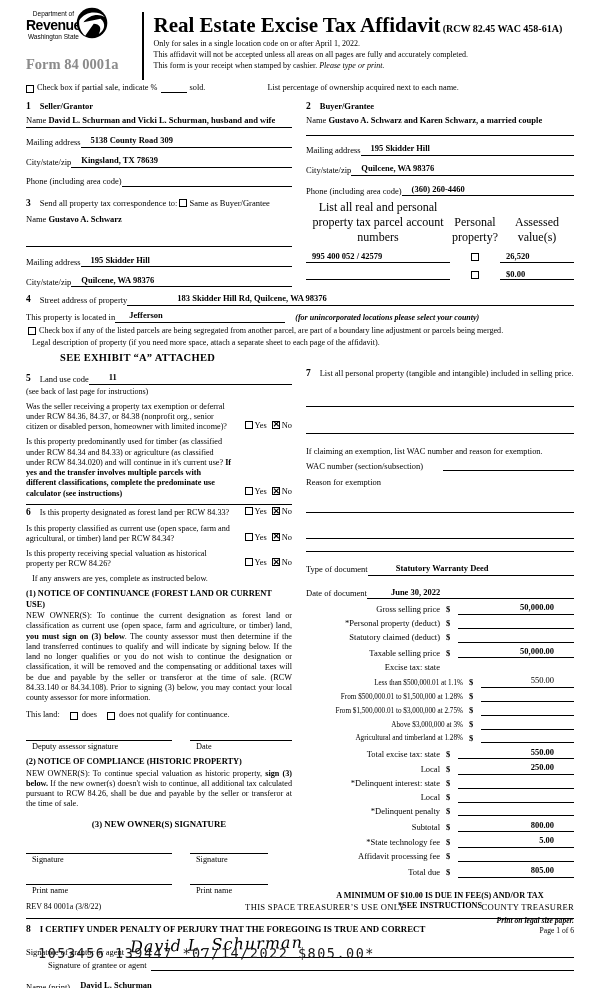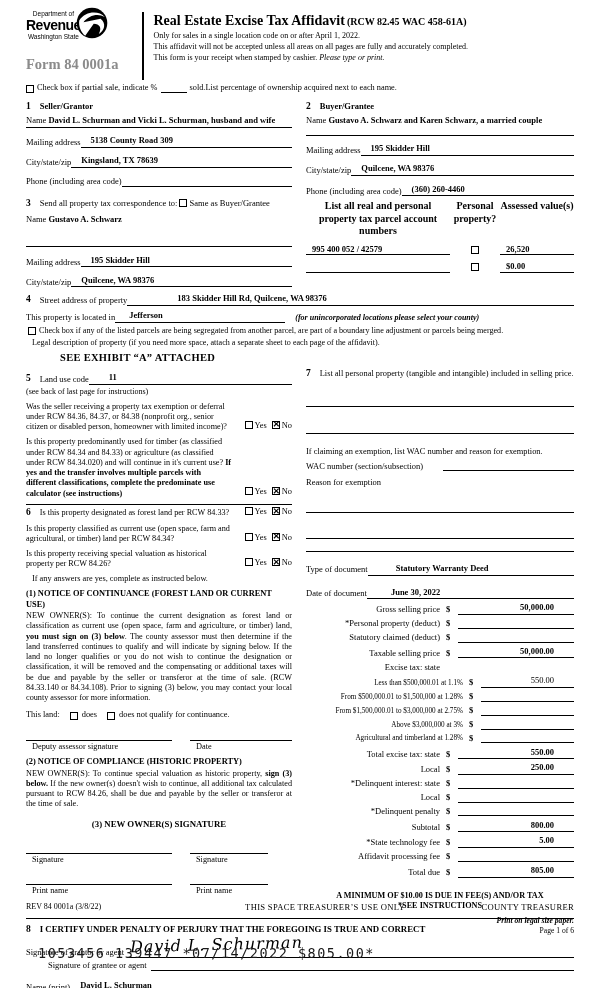--- a/index.html
+++ b/index.html
@@ -12,46 +12,46 @@
   .logo-col { width:112px; flex:none; }
   .logo { display:flex; align-items:center; }
   .logo-text { text-align:center; font-family:"Liberation Sans", sans-serif; }
   .logo-dept { font-size:6.5px; }
   .logo-name { font-size:14px; font-weight:bold; letter-spacing:-0.5px; line-height:1; }
   .logo-state { font-size:6.5px; margin-top:1px; }
   .logo-mark { margin-left:-6px; margin-top:-6px; }
   .form-number { margin-top:14px; font-size:14.5px; font-weight:bold; color:#8b8b8b; }
   .header-divider { width:1.5px; background:#000; align-self:stretch; margin:2px 10px 0 4px; height:68px; }
   .title-col { flex:1; padding-top:2px; }
-  .title { font-size:14px; font-weight:bold; }
+  .title { font-size:21px; font-weight:bold; }
   .title-ref { font-size:10px; font-weight:bold; }
   .hint { font-size:8px; margin-top:1px; }
   .partial-row { display:flex; align-items:flex-end; margin-top:3px; font-size:8.3px; }
   .partial-row .cb { margin-right:3px; }
   .short-line { width:26px; border-bottom:1px solid #000; height:8px; display:inline-block; margin:0 3px; }
-  .ownership { }
+  .ownership { margin-left:62px; }
 
   
   .cb { display:inline-block; width:8px; height:8px; border:1px solid #000; vertical-align:-1px; position:relative; flex:none; }
   .cb.checked::before { content:"\2715"; position:absolute; left:0px; top:-1.5px; font-size:8.5px; font-weight:bold; line-height:9px; }
   .sec-num { font-weight:bold; font-size:9.5px; margin-right:9px; }
   .sec-head { font-weight:bold; margin-bottom:2px; }
   .lbl { white-space:nowrap; }
   .val { font-weight:bold; }
   .fval { flex:1; border-bottom:1px solid #000; font-weight:bold; padding:0 0 1px 10px; min-height:11px; }
   .field-row { display:flex; align-items:flex-end; margin-top:7.5px; }
   .name-block { border-bottom:1px solid #000; padding-bottom:1px; min-height:11px; }
   .blank-line { border-bottom:1px solid #000; height:13px; }
 
   .cols { display:flex; margin-top:8px; }
   .col-l { width:266px; flex:none; }
   .col-r { flex:1; margin-left:14px; }
 
   
-  .pt-head { display:flex; font-weight:bold; font-size:10px; text-align:center; margin-top:4px; }
+  .pt-head { display:flex; font-weight:normal; font-size:12px; text-align:center; margin-top:4px;align-items:flex-end; }
   .pt-row { display:flex; align-items:flex-end; margin-top:6px; }
   .pt-c1 { flex:1; }
   .pt-c2 { width:50px; flex:none; text-align:center; }
   .pt-c3 { width:74px; flex:none; }
   .pt-line { border-bottom:1px solid #000; font-weight:bold; min-height:11px; padding-left:6px; text-align:left; }
 
   
   .sec4 { margin-top:6px; }
   .s4-row { display:flex; align-items:flex-end; margin-top:4px; }
   .county-val { flex:none; width:170px; border-bottom:1px solid #000; font-weight:bold; padding:0 0 1px 14px; min-height:11px; }

